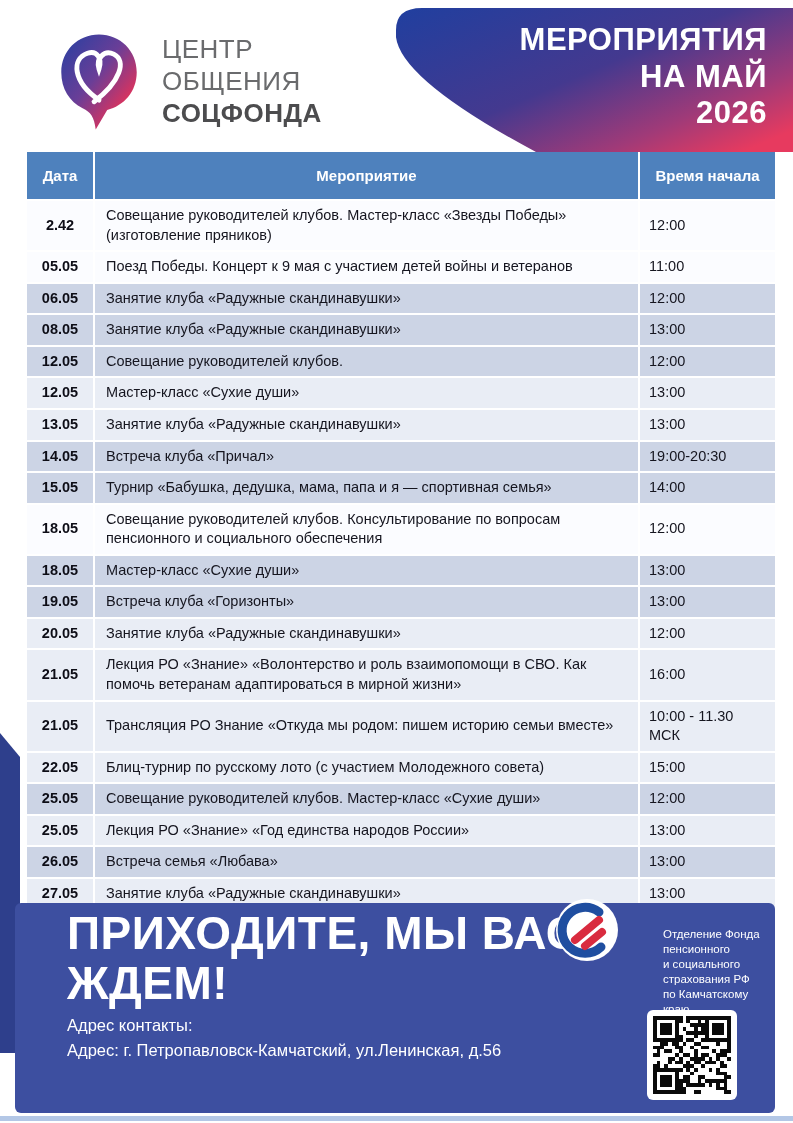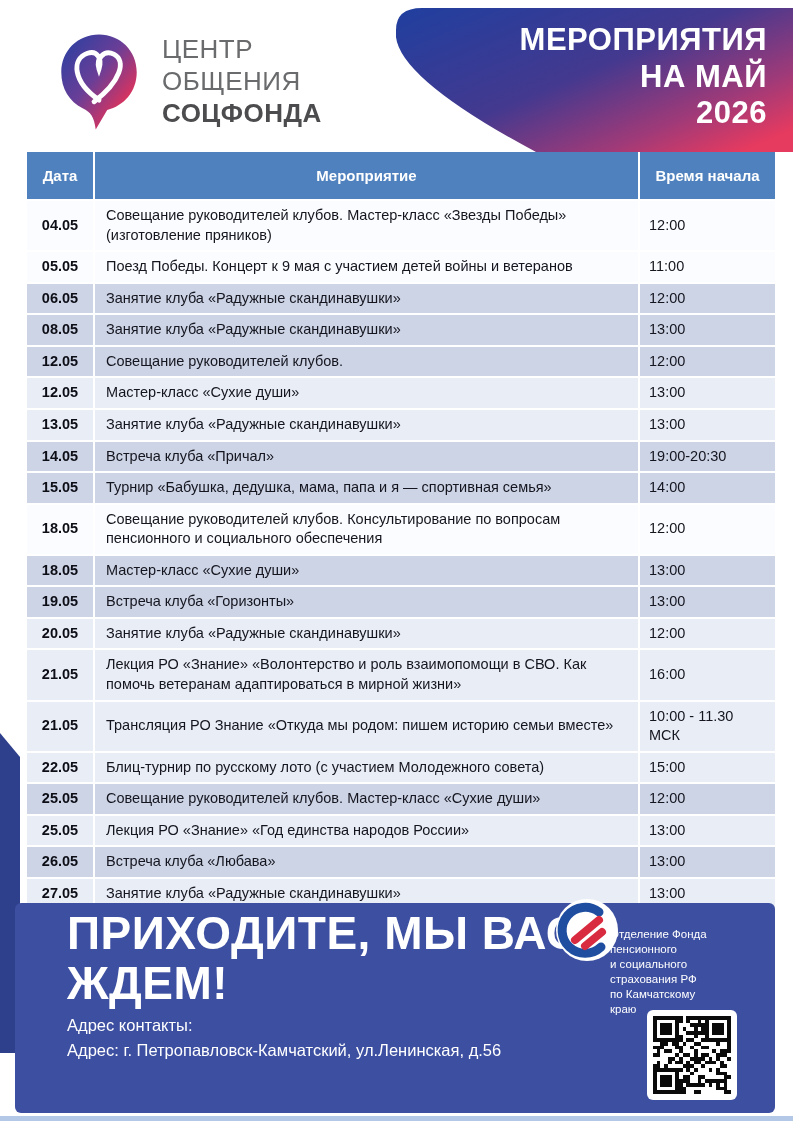--- a/index.html
+++ b/index.html
@@ -57,21 +57,21 @@
     position:absolute; left:15px; top:903px; width:760px; height:210px;
     background:#3d4fa0; border-radius:6px; color:#fff;
   }
   .headline {
     position:absolute; left:52px; top:6px; width:540px;
     font-weight:bold; font-size:46px; line-height:1.08; letter-spacing:.5px;
   }
   .contacts { position:absolute; left:52px; top:110px; font-size:16.5px; line-height:1.5; }
   .sfr-logo { position:absolute; left:540px; top:-5px; width:64px; height:64px; }
   .branch {
-    position:absolute; left:595px; top:24px; width:130px;
+    position:absolute; left:648px; top:24px; width:130px;
     font-size:11.5px; line-height:1.3; white-space:pre-line;
   }
   .qr-box {
     position:absolute; left:632px; top:107px; width:90px; height:90px;
     background:#fff; border-radius:6px; padding:6px;
   }
   .qr-grid { display:grid; width:78px; height:78px;
     grid-template-columns:repeat(21,1fr); grid-template-rows:repeat(21,1fr); }
   .qr-grid div { background:#0a0a0a; }
 
@@ -131,21 +131,21 @@
       </colgroup>
     <thead>
       <tr>
         <th>Дата</th>
         <th>Мероприятие</th>
         <th>Время начала</th>
       </tr>
     </thead>
     <tbody>
         <tr class="row-white">
-    <td class="date">04.05</td>
+    <td class="date">2.42</td>
     <td class="event">Совещание руководителей клубов. Мастер-класс «Звезды Победы» (изготовление пряников)</td>
     <td class="time">12:00</td>
   </tr>
         <tr class="row-white">
     <td class="date">05.05</td>
     <td class="event">Поезд Победы. Концерт к 9 мая с участием детей войны и ветеранов</td>
     <td class="time">11:00</td>
   </tr>
         <tr class="row-mid">
     <td class="date">06.05</td>
@@ -222,21 +222,21 @@
     <td class="event">Совещание руководителей клубов. Мастер-класс «Сухие души»</td>
     <td class="time">12:00</td>
   </tr>
         <tr class="row-light">
     <td class="date">25.05</td>
     <td class="event">Лекция РО «Знание» «Год единства народов России»</td>
     <td class="time">13:00</td>
   </tr>
         <tr class="row-mid">
     <td class="date">26.05</td>
-    <td class="event">Встреча клуба «Любава»</td>
+    <td class="event">Встреча семья «Любава»</td>
     <td class="time">13:00</td>
   </tr>
         <tr class="row-light">
     <td class="date">27.05</td>
     <td class="event">Занятие клуба «Радужные скандинавушки»</td>
     <td class="time">13:00</td>
   </tr>
         <tr class="row-mid">
     <td class="date">29.05</td>
     <td class="event">Игра «Назад в СССР»</td>

